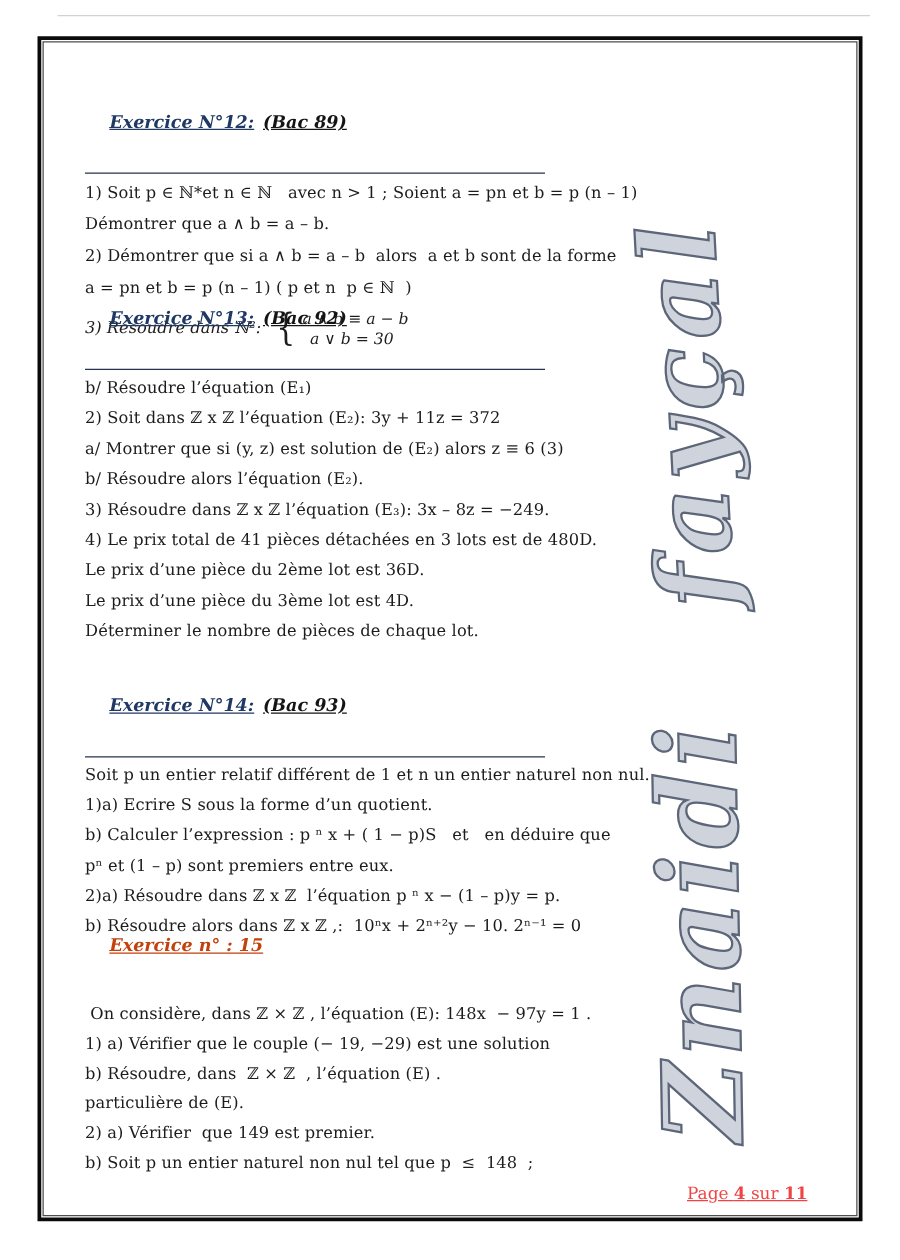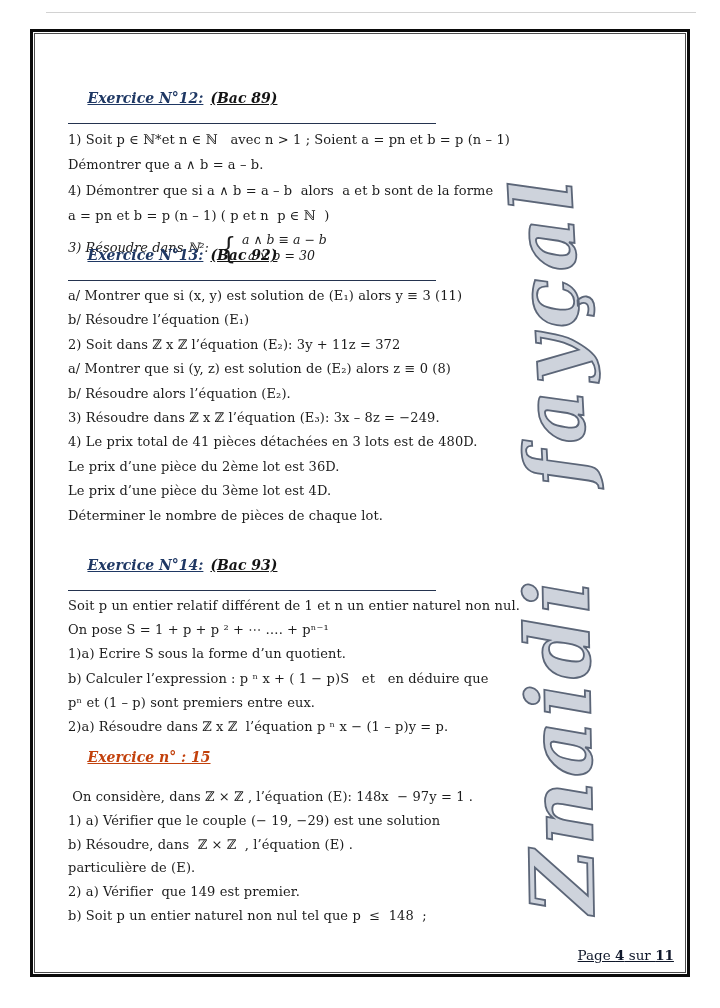--- a/index.html
+++ b/index.html
@@ -18,21 +18,21 @@
   .line{
     margin:0;white-space:pre;font-size:13px;color:#1c1c1c;
     letter-spacing:.1px;
   }
   #sec12 .line{line-height:25.4px;}
   #sec13 .line{line-height:24.4px;}
   #sec14 .line{line-height:24.2px;}
   #sec15 .line{line-height:23.8px;}
   .heading{
     font-weight:bold;font-style:italic;font-size:14px;white-space:pre;
-    padding-bottom:1px;margin-bottom:3px;
+    padding-bottom:16px;margin-bottom:3px;
   }
   .heading.ruled{width:368px;border-bottom:1.8px solid #24334f;}
   .heading .h-title{color:#1f3864;text-decoration:underline;}
   .heading .h-tag{color:#141414;text-decoration:underline;margin-left:7px;}
   .heading.plain{width:auto;border-bottom:none;}
   .heading.plain .h-title{color:#c2410c;text-decoration:underline;}
   .system-row{display:flex;align-items:center;height:38px;font-style:italic;font-size:13px;color:#1c1c1c;white-space:pre;}
   .system-brace{font-size:30px;font-weight:400;font-style:normal;margin:0 4px 0 10px;color:#1c1c1c;transform:scaleX(.8);}
   .system-lines{display:flex;flex-direction:column;justify-content:center;}
   .system-lines .sline{line-height:16px;font-size:12.5px;}
@@ -47,22 +47,22 @@
     left:360px;top:275px;width:380px;height:110px;line-height:110px;
     font-size:84px;letter-spacing:6px;
     transform:rotate(-93deg);
   }
   .wm-znaidi{
     left:370px;top:690px;width:380px;height:110px;line-height:110px;
     font-size:88px;letter-spacing:4px;
     transform:rotate(-91deg);
   }
   .footer{
-    position:absolute;left:569px;top:931px;z-index:3;
-    font-size:13.5px;color:#0f172a;white-space:pre;
+    position:absolute;left:541px;top:931px;z-index:3;
+    font-size:13.5px;color:#ef4444;white-space:pre;
   }
   .footer .u{text-decoration:underline;}
   .footer .b{font-weight:bold;}
 </style>
 </head>
 <body>
 
 <div class="top-rule"></div>
 
 <div class="frame">
@@ -71,58 +71,57 @@
 
 <div class="watermark wm-faycal">fayçal</div>
 <div class="watermark wm-znaidi">Znaidi</div>
 
 <div class="section" id="sec12">
   <div class="heading ruled">
     <span class="h-title">Exercice N°12:</span><span class="h-tag">(Bac 89)</span>
   </div>
   <p class="line">1) Soit p ∈ ℕ*et n ∈ ℕ   avec n &gt; 1 ; Soient a = pn et b = p (n – 1)</p>
   <p class="line">Démontrer que a ∧ b = a – b.</p>
-  <p class="line">4) Démontrer que si a ∧ b = a – b  alors  a et b sont de la forme</p>
+  <p class="line">2) Démontrer que si a ∧ b = a – b  alors  a et b sont de la forme</p>
   <p class="line">a = pn et b = p (n – 1) ( p et n  p ∈ ℕ  )</p>
   <div class="system-row">
     <span>3) Résoudre dans ℕ²:</span>
     <span class="system-brace">{</span>
     <span class="system-lines">
       <span class="sline">a ∧ b ≡ a − b</span>
       <span class="sline sline2">a ∨ b = 30</span>
     </span>
   </div>
 </div>
 
 <div class="section" id="sec13">
   <div class="heading ruled">
     <span class="h-title">Exercice N°13:</span><span class="h-tag">(Bac 92)</span>
   </div>
-  <p class="line">a/ Montrer que si (x, y) est solution de (E₁) alors y ≡ 3 (11)</p>
   <p class="line">b/ Résoudre l’équation (E₁)</p>
   <p class="line">2) Soit dans ℤ x ℤ l’équation (E₂): 3y + 11z = 372</p>
-  <p class="line">a/ Montrer que si (y, z) est solution de (E₂) alors z ≡ 0 (8)</p>
+  <p class="line">a/ Montrer que si (y, z) est solution de (E₂) alors z ≡ 6 (3)</p>
   <p class="line">b/ Résoudre alors l’équation (E₂).</p>
   <p class="line">3) Résoudre dans ℤ x ℤ l’équation (E₃): 3x – 8z = −249.</p>
   <p class="line">4) Le prix total de 41 pièces détachées en 3 lots est de 480D.</p>
   <p class="line">Le prix d’une pièce du 2ème lot est 36D.</p>
   <p class="line">Le prix d’une pièce du 3ème lot est 4D.</p>
   <p class="line">Déterminer le nombre de pièces de chaque lot.</p>
 </div>
 
 <div class="section" id="sec14">
   <div class="heading ruled">
     <span class="h-title">Exercice N°14:</span><span class="h-tag">(Bac 93)</span>
   </div>
   <p class="line">Soit p un entier relatif différent de 1 et n un entier naturel non nul.</p>
-  <p class="line">On pose S = 1 + p + p ² + ⋯ …. + pⁿ⁻¹</p>
   <p class="line">1)a) Ecrire S sous la forme d’un quotient.</p>
   <p class="line">b) Calculer l’expression : p ⁿ x + ( 1 − p)S   et   en déduire que</p>
   <p class="line">pⁿ et (1 – p) sont premiers entre eux.</p>
   <p class="line">2)a) Résoudre dans ℤ x ℤ  l’équation p ⁿ x − (1 – p)y = p.</p>
+  <p class="line">b) Résoudre alors dans ℤ x ℤ ,:  10ⁿx + 2ⁿ⁺²y − 10. 2ⁿ⁻¹ = 0</p>
 </div>
 
 <div class="section" id="sec15">
   <div class="heading plain">
     <span class="h-title">Exercice n° : 15</span>
   </div>
   <p class="line"> On considère, dans ℤ × ℤ , l’équation (E): 148x  − 97y = 1 .</p>
   <p class="line">1) a) Vérifier que le couple (− 19, −29) est une solution</p>
   <p class="line">b) Résoudre, dans  ℤ × ℤ  , l’équation (E) .</p>
   <p class="line">particulière de (E).</p>

